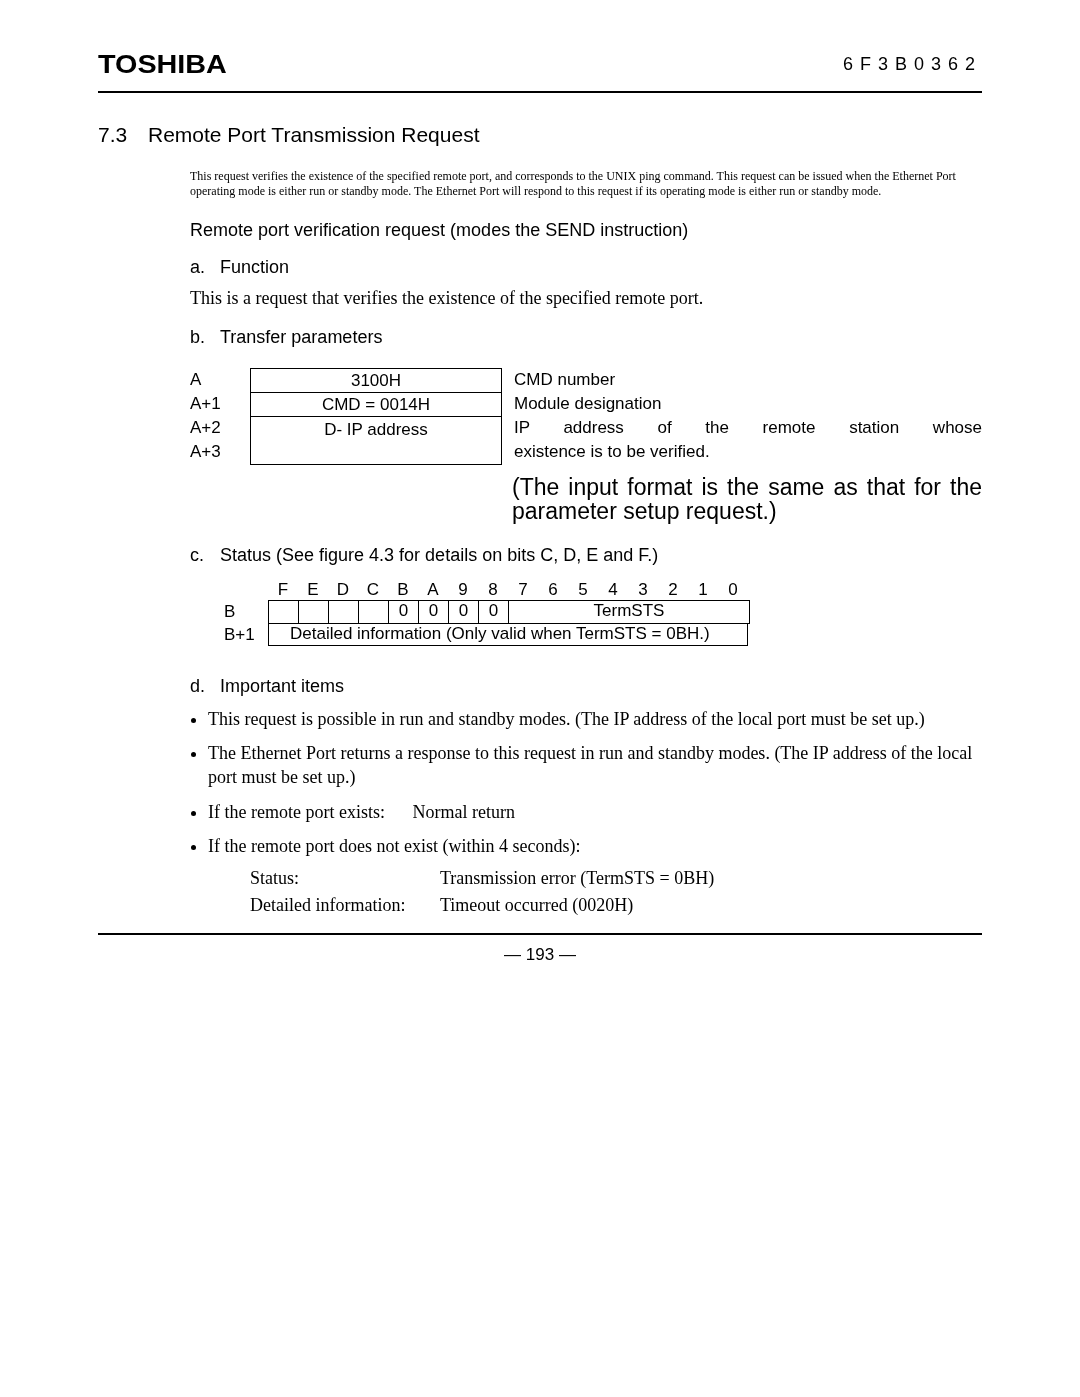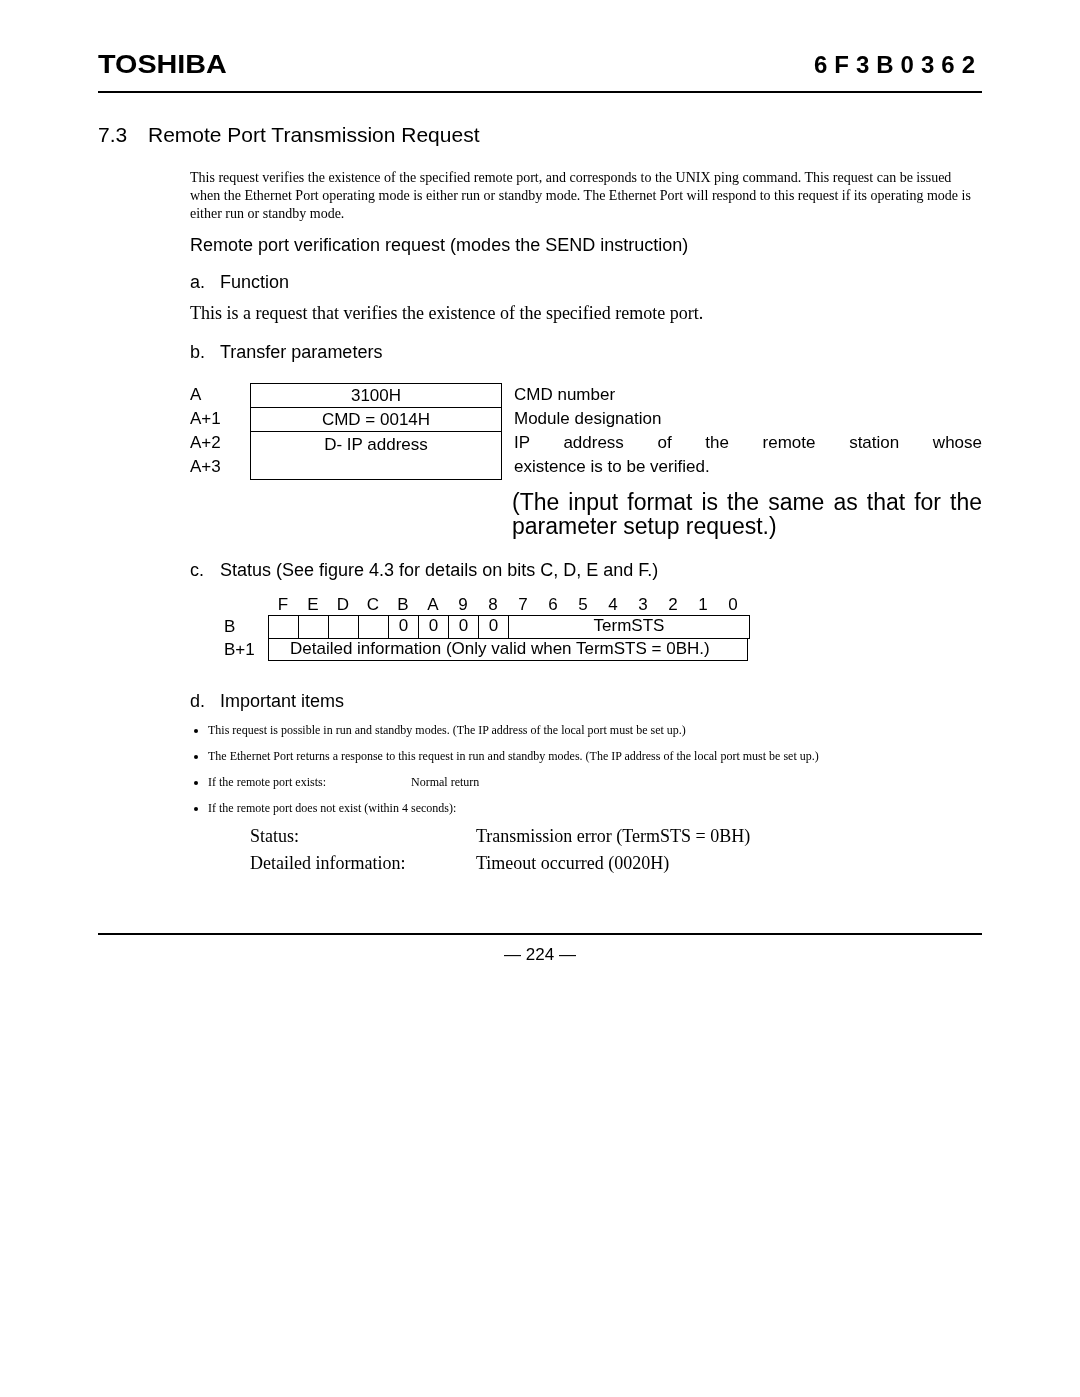--- a/index.html
+++ b/index.html
@@ -27,39 +27,38 @@
   .brand {
     font-family: Arial, Helvetica, sans-serif;
     font-weight: 900;
     letter-spacing: 0px;
     font-size: 25px;
     transform: scaleX(1.15);
     transform-origin: left center;
   }
   .docnum {
     font-family: Arial, Helvetica, sans-serif;
-    font-size: 24px;
+    font-size: 18px;
     letter-spacing: 7px;
-    font-weight: bold;
   }
   .section-title {
     font-family: Arial, Helvetica, sans-serif;
     font-size: 21px;
     font-weight: 400;
     margin-bottom: 22px;
     display: flex;
   }
   .section-num { width: 50px; }
   .body-indent {
     margin-left: 92px;
   }
   .para {
-    font-size: 14px;
+    font-size: 12px;
     line-height: 1.28;
-    margin-bottom: 12px;
+    margin-bottom: 20px;
   }
   .subhead {
     font-family: Arial, Helvetica, sans-serif;
     font-size: 18px;
     margin-bottom: 16px;
   }
   .lettered {
     font-family: Arial, Helvetica, sans-serif;
     font-size: 18px;
     margin-bottom: 10px;
@@ -89,24 +88,24 @@
   .bit-header { display:flex; margin-left:44px; }
   .bit-header span { width:30px; text-align:center; }
   .status-row-wrap { display:flex; align-items:center; }
   .row-lbl { width:44px; }
   .status-row1 { display:flex; height:22px; border:1.5px solid #000; width:480px; }
   .status-row1 .bcell { width:30px; border-right:1.5px solid #000; text-align:center; line-height:19px; box-sizing:border-box;}
   .status-row1 .termsts { flex:1; text-align:center; line-height:19px; }
   .status-row2 { border:1.5px solid #000; border-top:none; width:480px; height:22px; line-height:19px; padding-left:21px; box-sizing:border-box;}
 
   ul.bullets { list-style: disc; padding-left: 18px; margin: 6px 0 0 0; }
-  ul.bullets li { font-size:12px; line-height:1.35; margin-bottom: 10px; font-family:"Times New Roman", serif; }
+  ul.bullets li { font-size:18px; line-height:1.35; margin-bottom: 10px; font-family:"Times New Roman", serif; }
 
   .kv-block { margin-left: 60px; font-size:18px; }
-  .kv-block .kv { display:flex; margin-bottom:6px;gap:36px; }
+  .kv-block .kv { display:flex; margin-bottom:6px; }
   .kv-block .kv .k { width: 190px; }
 
   .footer-rule {
     position:absolute;
     left:98px; right:98px;
     bottom:60px;
     border-top:2.5px solid #000;
   }
   .pagenum {
     position:absolute;
@@ -239,15 +238,15 @@
       </div>
       <div class="kv">
         <span class="k">Detailed information:</span>
         <span>Timeout occurred (0020H)</span>
       </div>
     </div>
 
   </div>
 
   <div class="footer-rule"></div>
-  <div class="pagenum">— 224 —</div>
+  <div class="pagenum">— 193 —</div>
 
 </div>
 
 </body></html>

